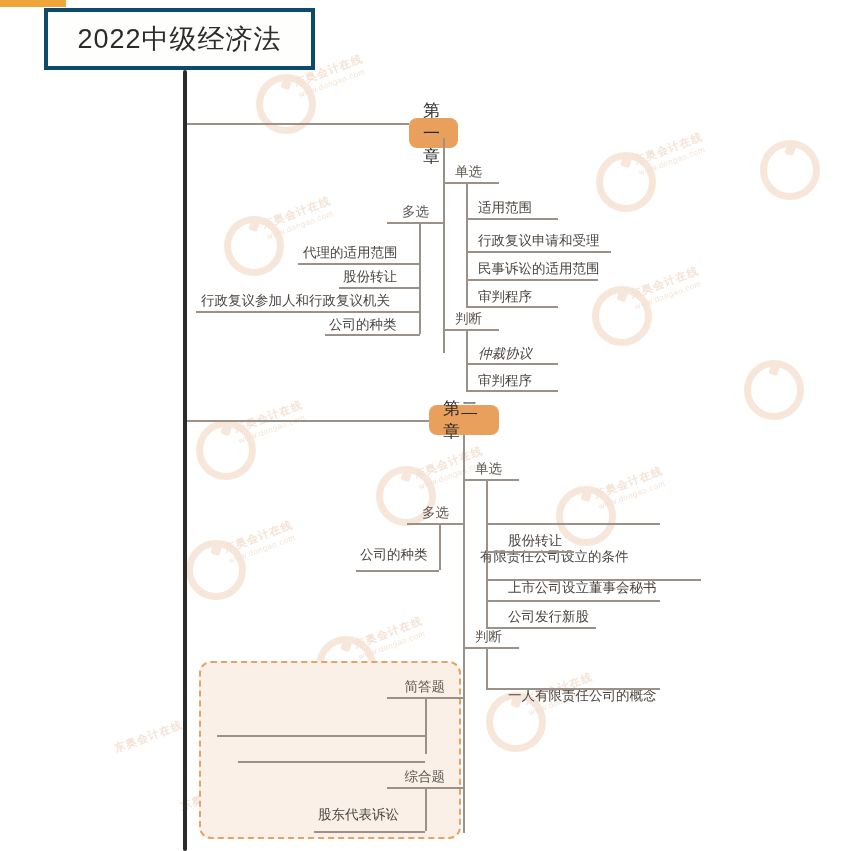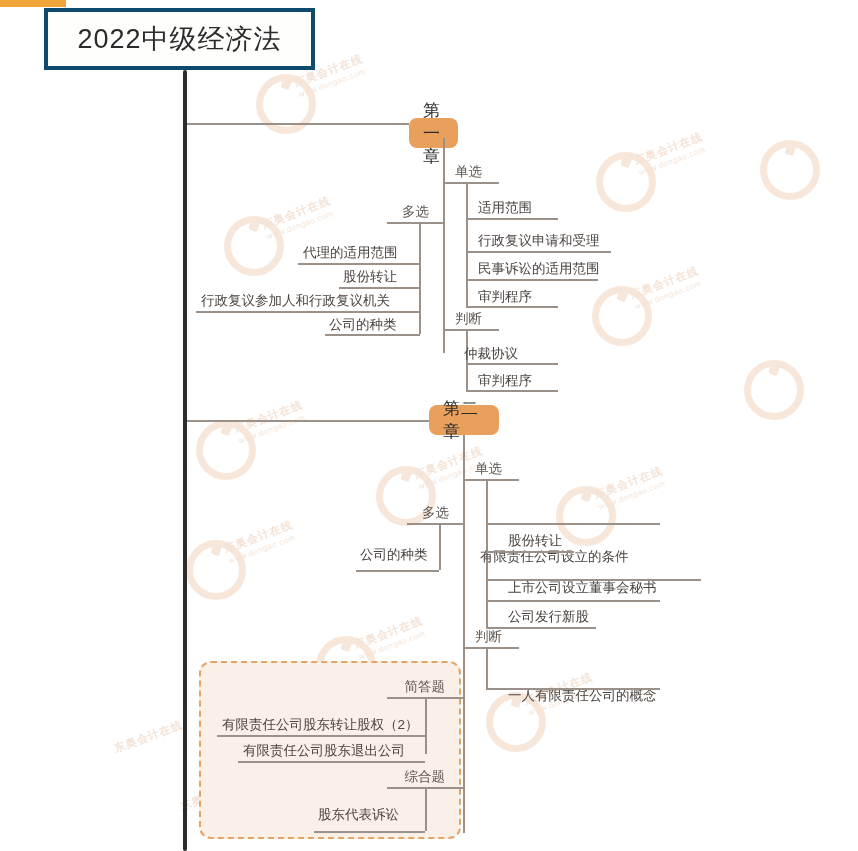--- a/index.html
+++ b/index.html
@@ -261,21 +261,21 @@
     <span>公司的种类</span>
   </div>
   <div class="h-line" style="left:325px;top:334px;width:95px;"></div>
 
   <div class="cat right" style="left:455px;top:310px;">
     <span>判断</span>
   </div>
   <div class="h-line" style="left:443px;top:329px;width:56px;"></div>
   <div class="v-line" style="left:466px;top:329px;height:61px;"></div>
 
-  <div class="leaf" style="left:464px;top:345px;">
+  <div class="leaf" style="left:478px;top:345px;font-style:italic;">
     <span>仲裁协议</span>
   </div>
   <div class="h-line" style="left:466px;top:363px;width:92px;"></div>
 
   <div class="leaf" style="left:478px;top:372px;">
     <span>审判程序</span>
   </div>
   <div class="h-line" style="left:466px;top:390px;width:92px;"></div>
 
   <div class="h-line" style="left:187px;top:420px;width:242px;"></div>
@@ -337,28 +337,22 @@
   <div class="h-line" style="left:486px;top:688px;width:174px;"></div>
 
   <div class="group-box" style="left:199px;top:661px;width:262px;height:178px;"></div>
 
   <div class="cat left" style="left:389px;top:678px;width:56px;">
     <span>简答题</span>
   </div>
   <div class="h-line" style="left:387px;top:697px;width:76px;"></div>
   <div class="v-line" style="left:425px;top:697px;height:57px;"></div>
 
-  <div class="leaf" style="left:222px;top:716px;">
-    <span>有限责任公司股东转让股权（2）</span>
-  </div>
   <div class="h-line" style="left:217px;top:735px;width:208px;"></div>
 
-  <div class="leaf" style="left:243px;top:742px;">
-    <span>有限责任公司股东退出公司</span>
-  </div>
   <div class="h-line" style="left:238px;top:761px;width:187px;"></div>
 
   <div class="cat left" style="left:389px;top:768px;width:56px;">
     <span>综合题</span>
   </div>
   <div class="h-line" style="left:387px;top:787px;width:76px;"></div>
   <div class="v-line" style="left:425px;top:787px;height:44px;"></div>
 
   <div class="leaf" style="left:318px;top:806px;text-align:right;">
     <span>股东代表诉讼</span>

